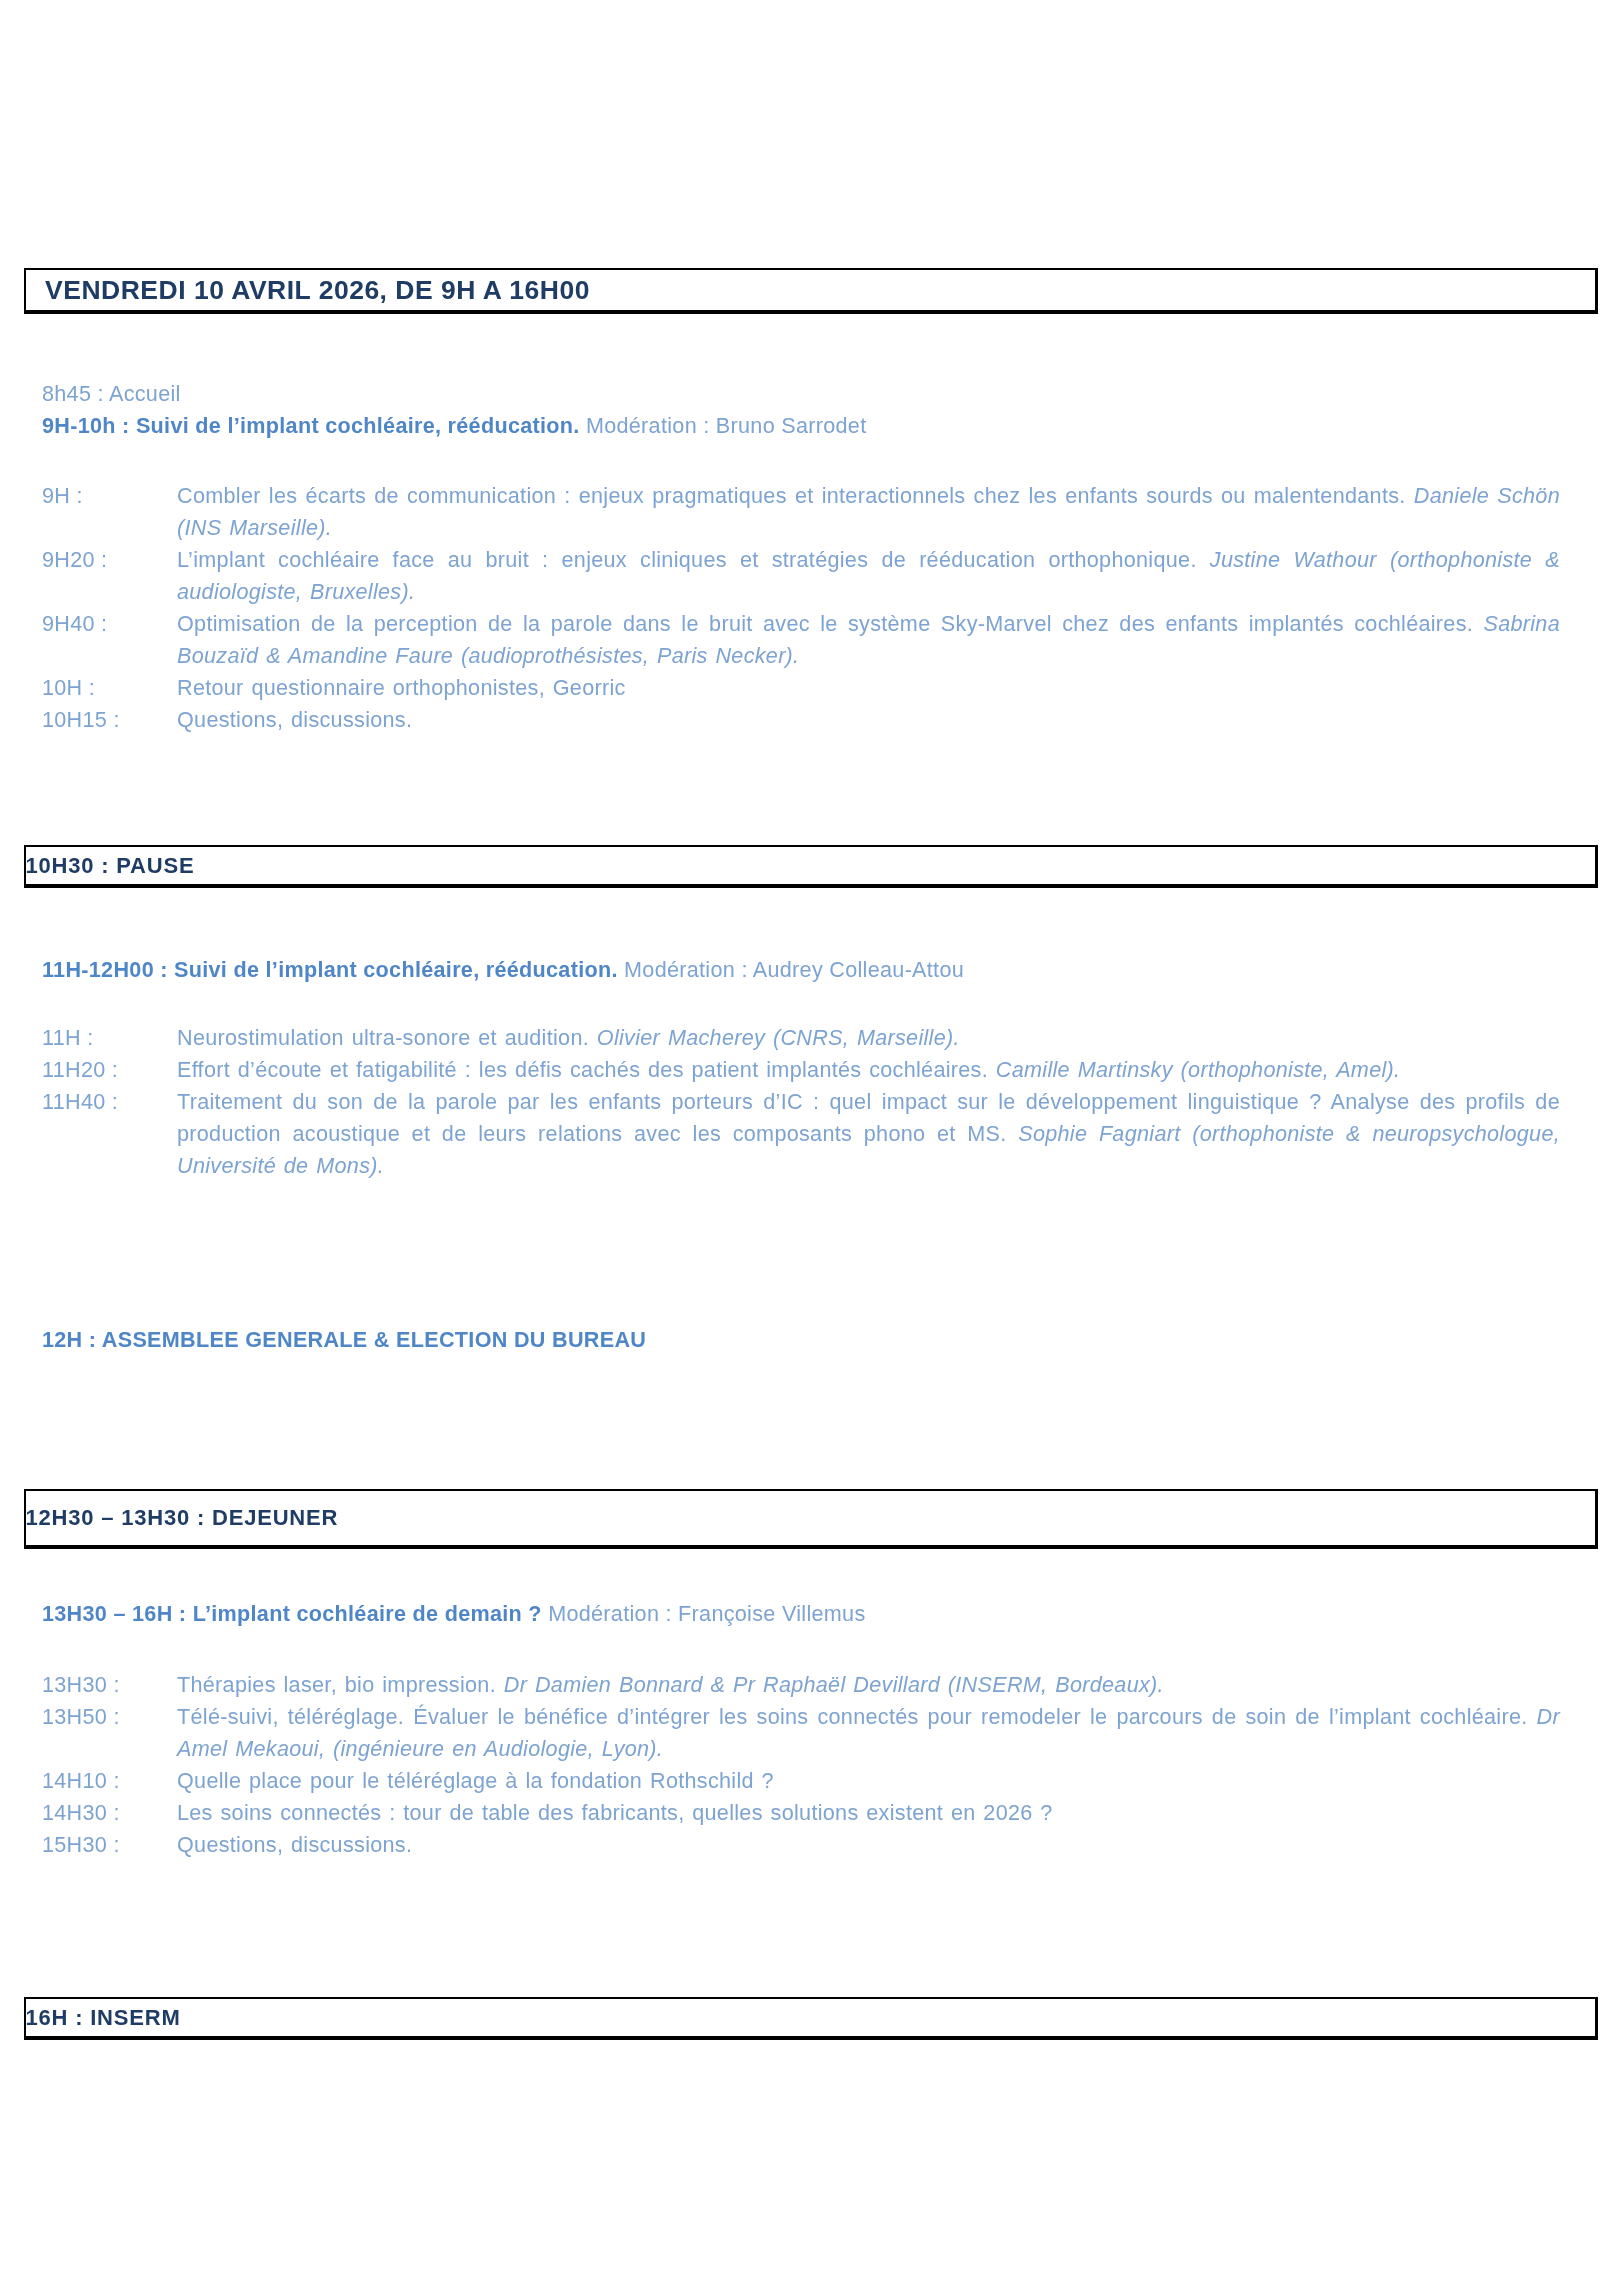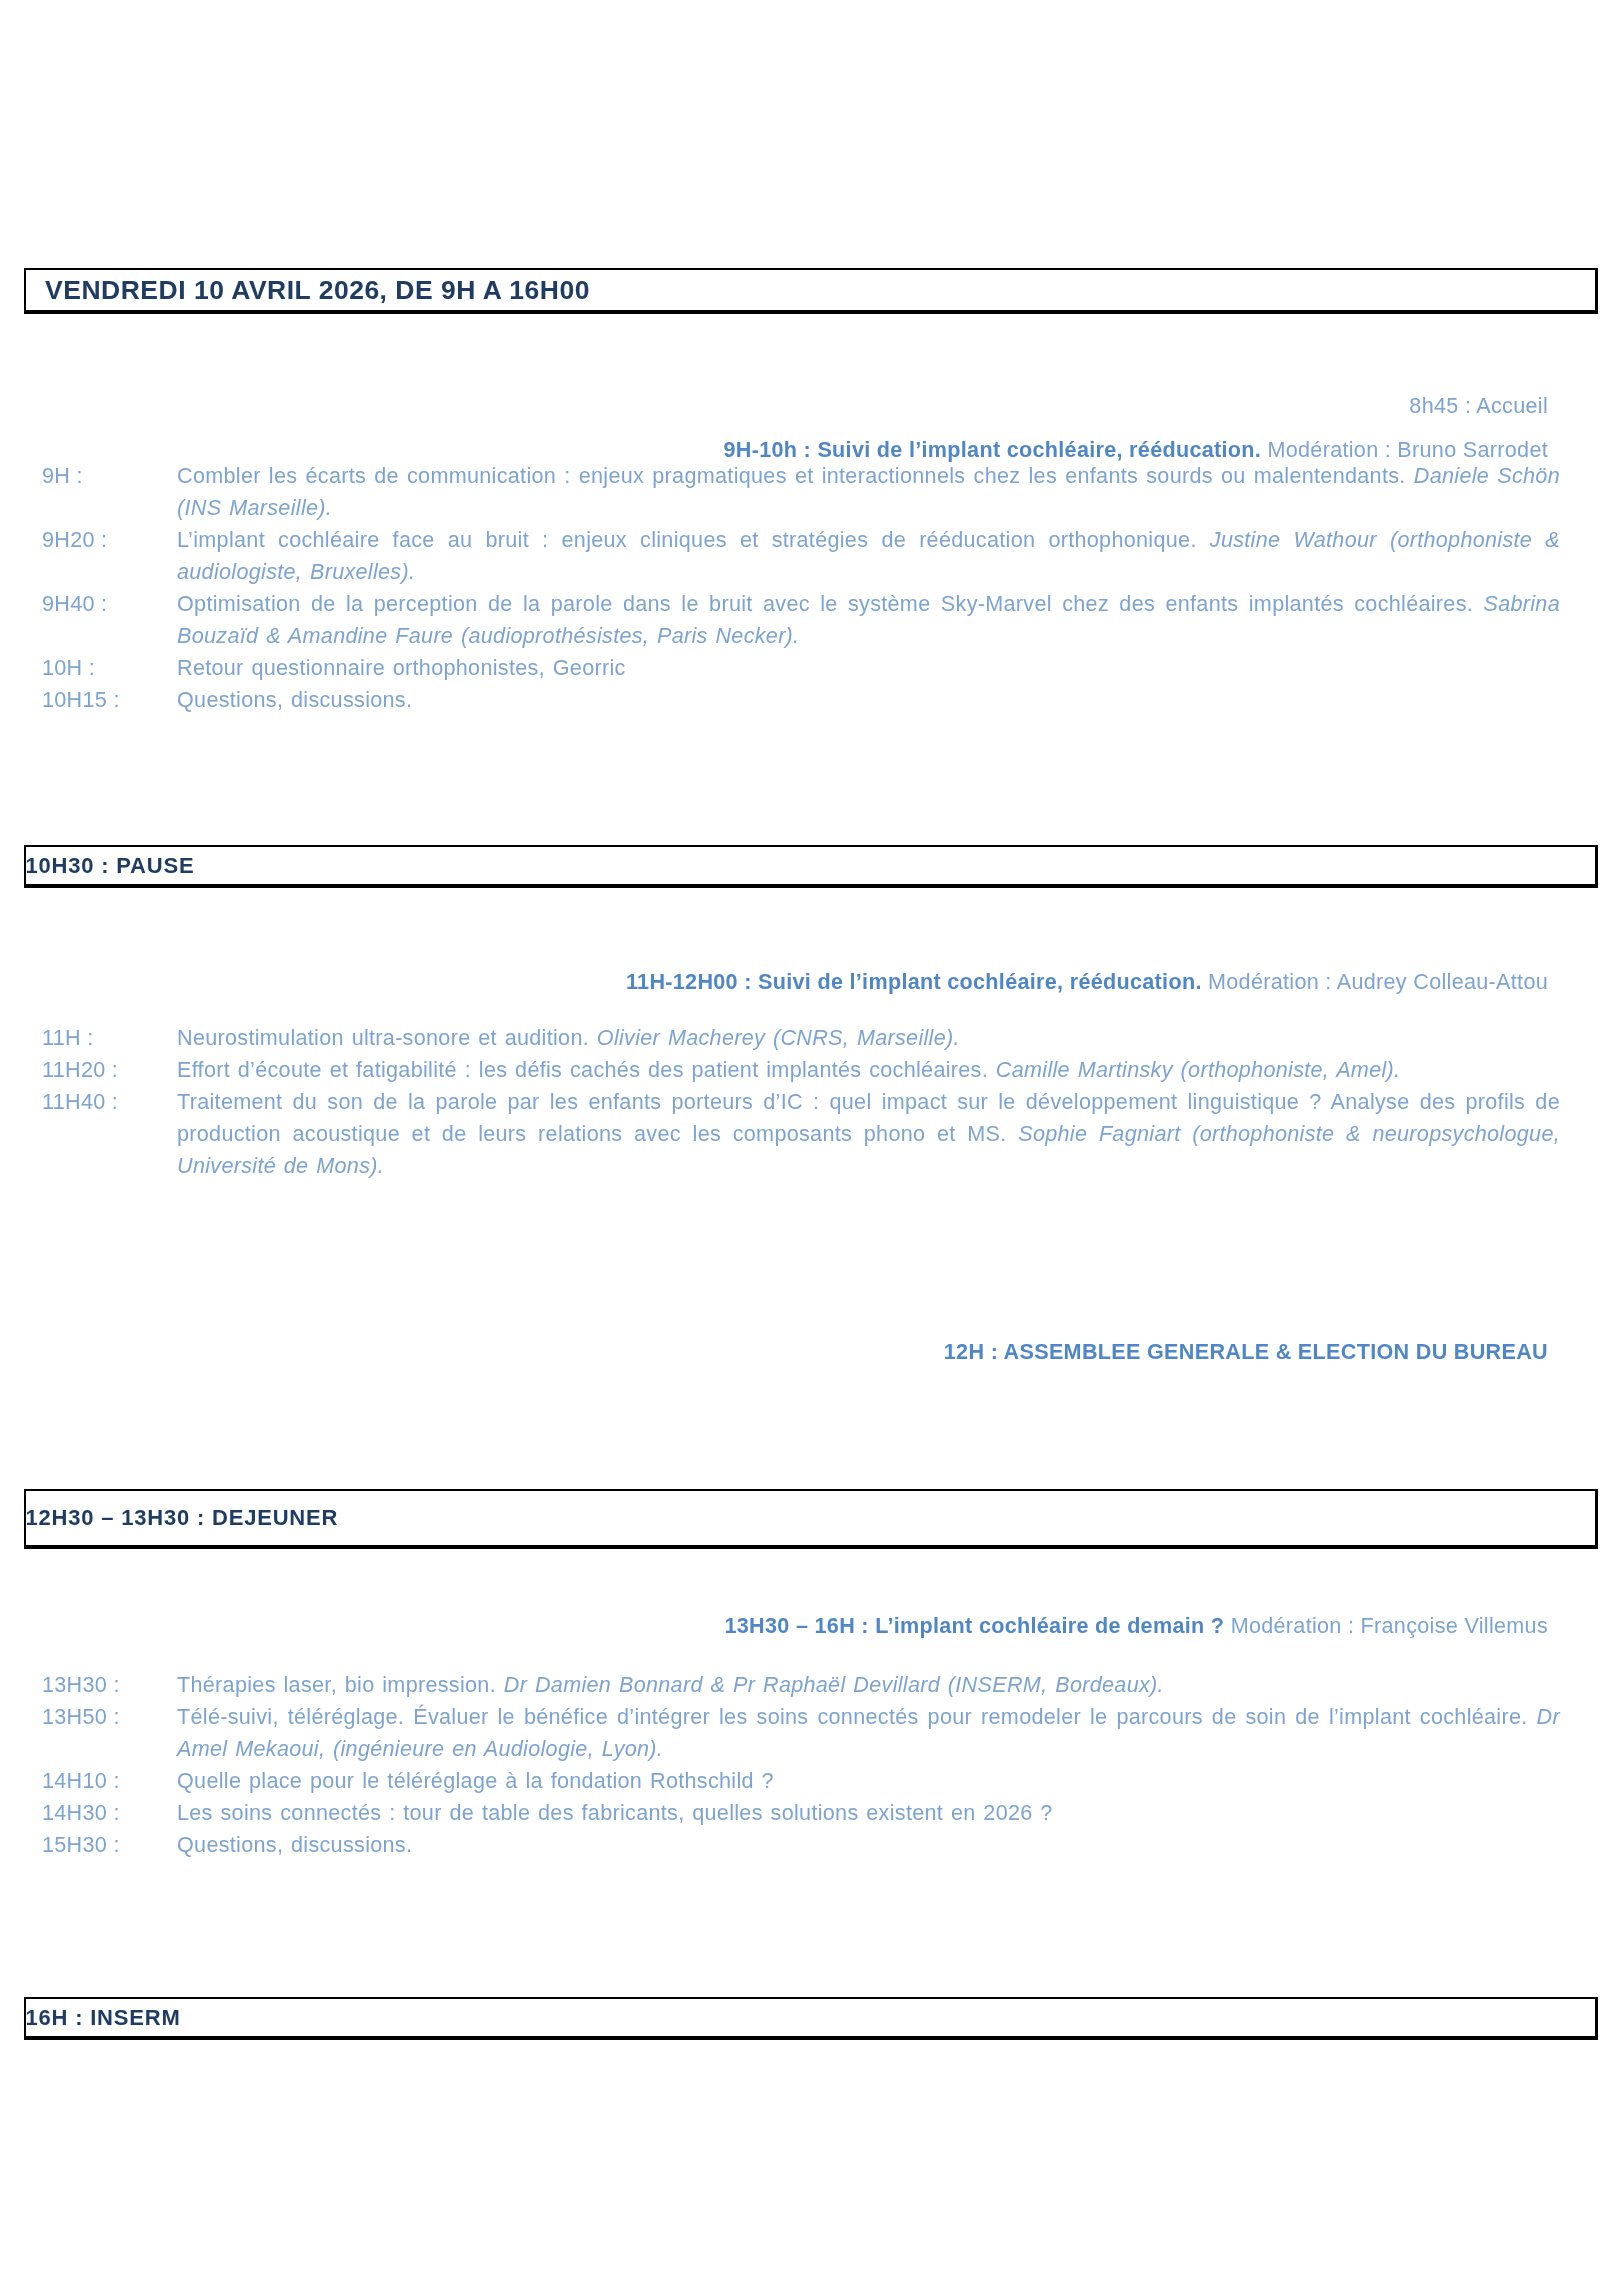--- a/index.html
+++ b/index.html
@@ -55,39 +55,39 @@
     left: 42px;
     width: 1518px;
     font-size: 21.6px;
     line-height: 32px;
     letter-spacing: 0.3px;
   }
   .body-blue { color: #7CA3D1; }
   .head-bold { color: #4F86C8; font-weight: bold; }
 
   .intro   { top: 378px; }
-  .rows1   { top: 460px; }
+  .rows1   { top: 480px; }
   .head2   { top: 954px; }
   .rows2   { top: 1022px; }
   .assembly{ top: 1324px; }
   .head3   { top: 1598px; }
   .rows3   { top: 1669px; }
 
   .row { display: flex; color: #7CA3D1; }
   .row .time {
     flex: 0 0 135px;
     width: 135px;
   }
   .row .desc {
     flex: 1;
     text-align: justify;
     word-spacing: 1.5px;
   }
   .row .desc i { font-style: italic; }
-  p { margin: 12px; text-align: right; }
+  p { margin: 0; }
 </style>
 </head>
 <body>
 
 <div class="page">
 
   <div class="banner title">
     <span>VENDREDI 10 AVRIL 2026, DE 9H A 16H00</span>
   </div>
 

